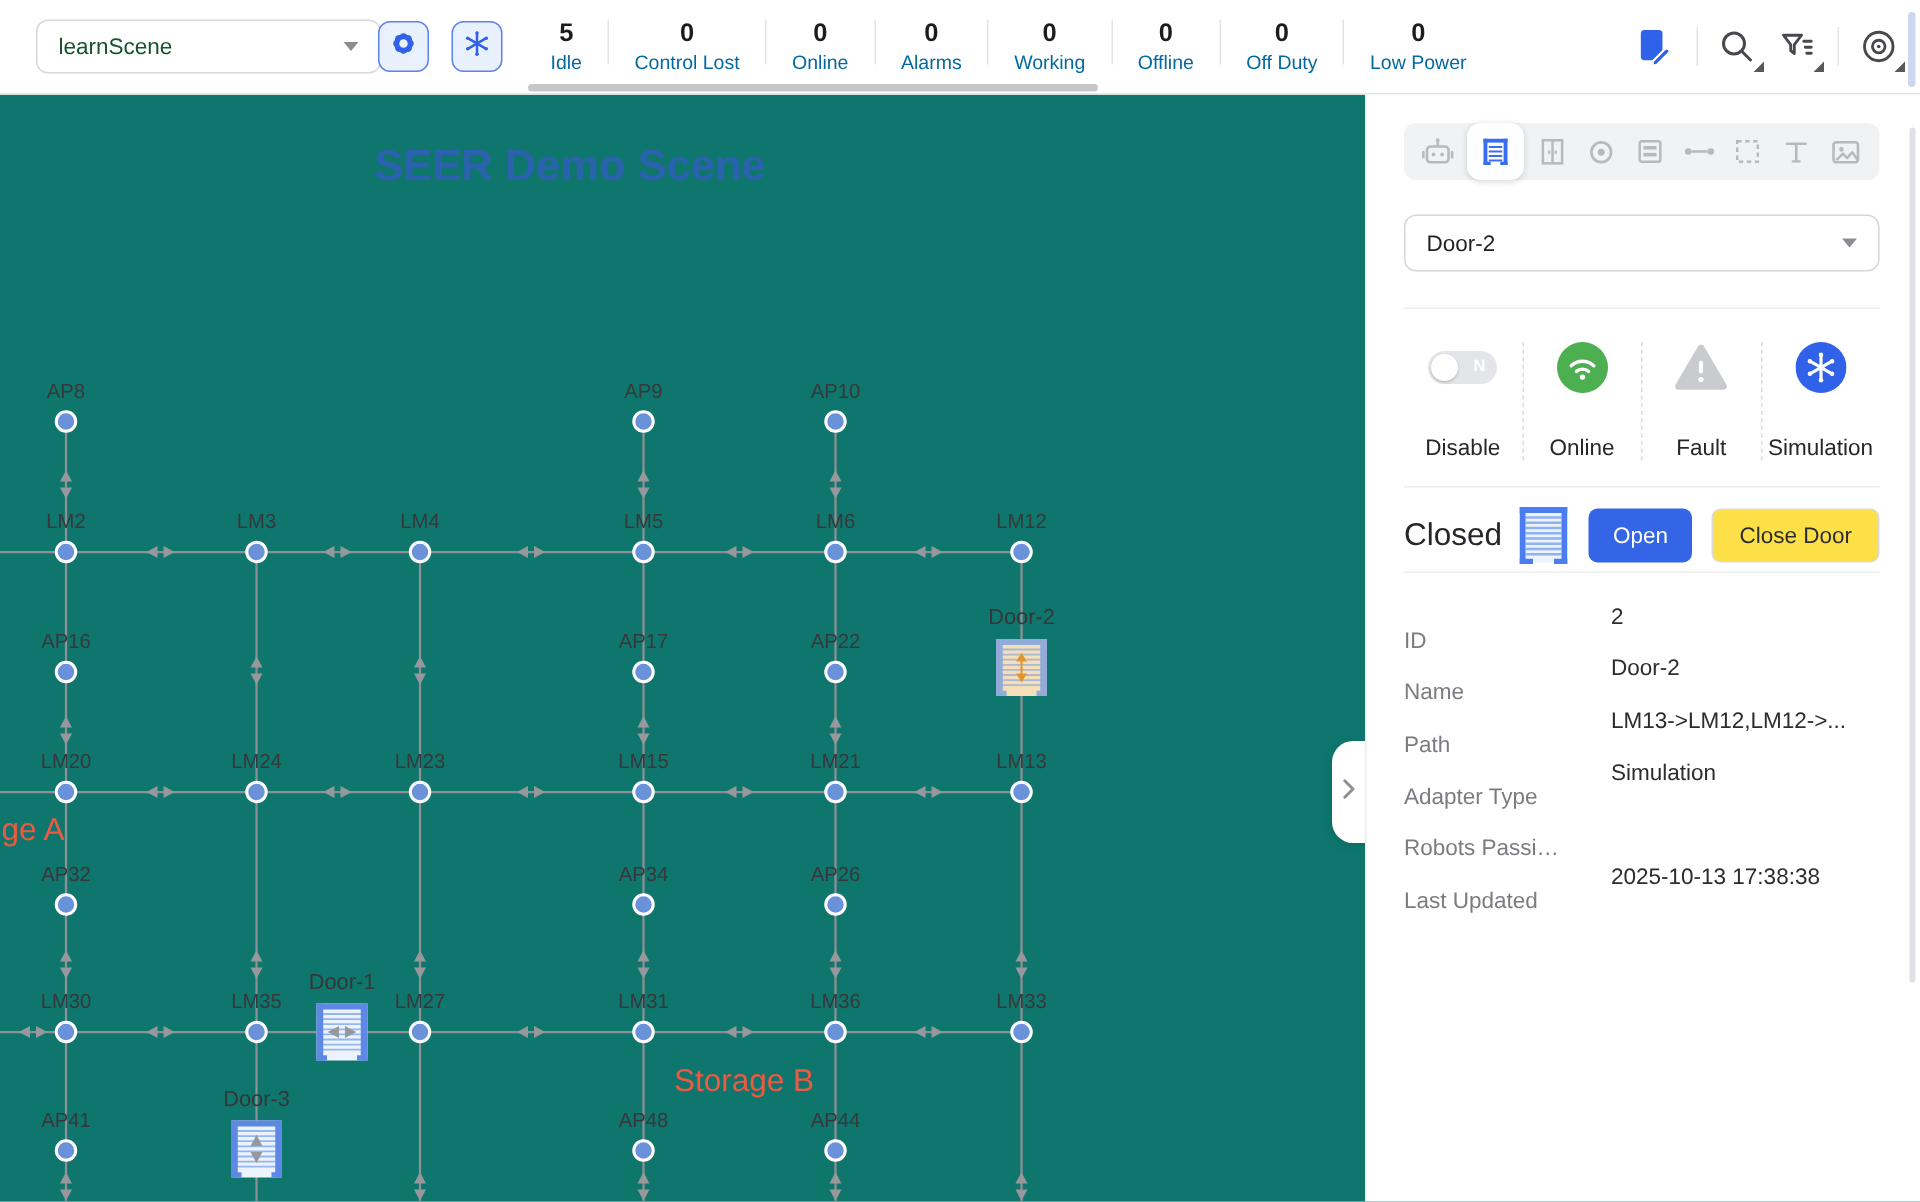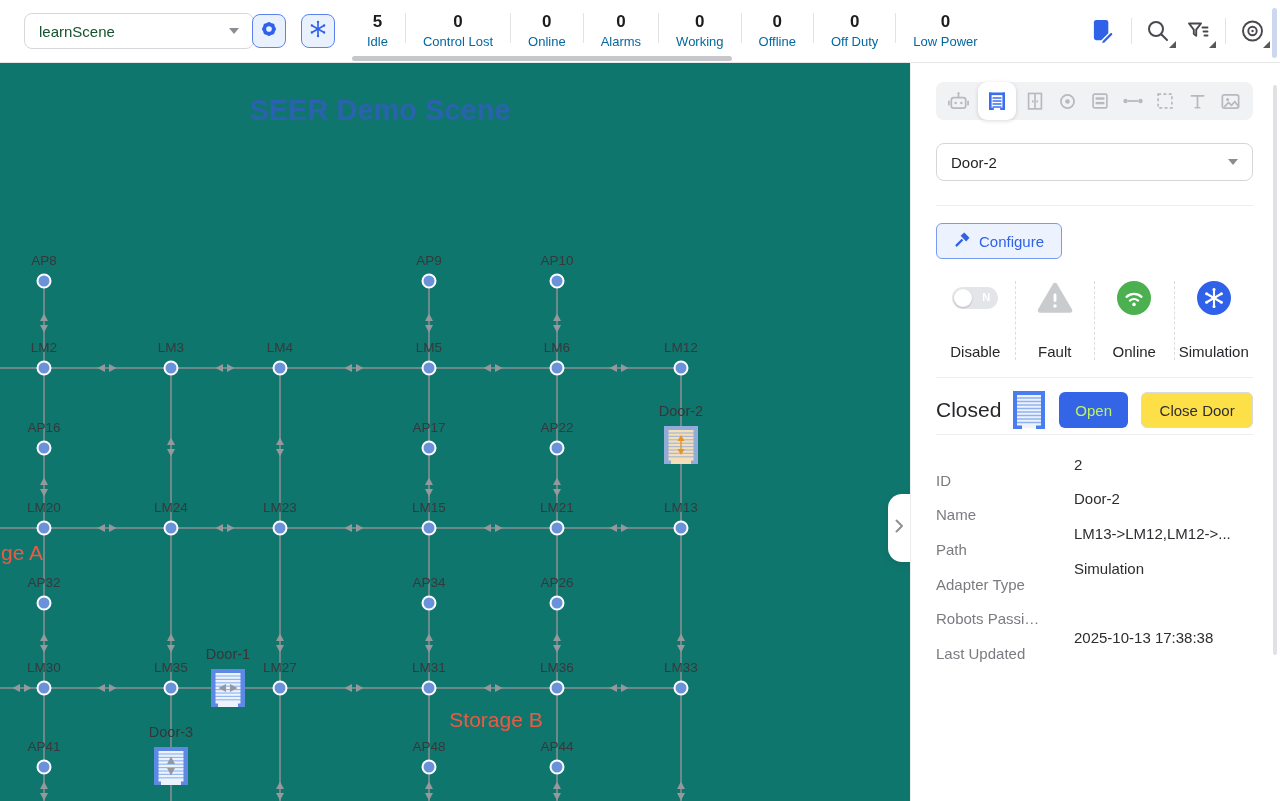--- a/index.html
+++ b/index.html
@@ -61,21 +61,21 @@
   .status-label{font-size:15px;color:#26272a;white-space:nowrap;}
   .toggle{width:46px;height:22px;background:#e3e5e9;border-radius:11px;position:relative;cursor:pointer;}
   .toggle .knob{position:absolute;left:2px;top:2px;width:18px;height:18px;border-radius:50%;
     background:#fff;box-shadow:0 1px 2px rgba(0,0,0,.2);}
   .toggle .tg-n{position:absolute;right:8px;top:4px;font-size:11px;font-weight:bold;color:#fff;}
   .closed-row{margin-top:12px;height:40px;display:flex;align-items:center;}
   .state-label{font-size:21px;color:#26272a;width:77px;flex-shrink:0;}
   .door-mini{margin-right:14px;display:flex;align-items:center;}
   .btn{height:36px;box-sizing:border-box;border-radius:6px;font-size:15px;display:flex;
     align-items:center;justify-content:center;cursor:pointer;font-family:inherit;}
-  .btn-primary{width:70px;background:#3465e6;color:#bef264;border:none;}
+  .btn-primary{width:70px;background:#3465e6;color:#ffffff;border:none;}
   .btn-plain{width:113px;margin-left:13px;background:#fde047;color:#2c2d30;border:1px solid #d8dade;}
   .props{margin-top:12px;}
   .prop{display:flex;align-items:center;height:34.6px;font-size:15px;}
   .prop-label{width:138px;flex-shrink:0;color:#7a7c81;white-space:nowrap;overflow:hidden;margin-top:32px;}
   .prop-value{color:#2c2d30;white-space:nowrap;}
   
   .vthumb{position:absolute;left:1272px;top:8px;width:5px;height:50px;border-radius:3px;background:#cdd8ee;z-index:9;}
   .vtrack{position:absolute;left:1273px;top:85px;width:4px;height:570px;border-radius:2px;background:#e0e1e4;z-index:9;}
 </style>
 </head>
@@ -545,60 +545,51 @@
       </div>
     </div>
 
   <div class="obj-select">
     <span>Door-2</span>
     <span class="caret-down"></span>
   </div>
 
   <div class="pdivider d1"></div>
 
-  <button class="configure">
-    <span>
-      <svg width="17" height="17" viewBox="0 0 24 24" fill="#2f62e8">
-          <path d="M2.6 19.1l8.2-8.2 2.3 2.3-8.2 8.2a1.63 1.63 0 1 1-2.3-2.3z"></path>
-          <path d="M9.3 6.8l5.2-4.6 7.3 7.3-4.6 5.2z"></path>
-        </svg>
-    </span>
-    <span>Configure</span>
-  </button>
 
   <div class="statuses" id="statuses">
       <div class="status-col">
         <div class="status-icon">
           <div class="toggle">
             <div class="knob"></div>
             <span class="tg-n">N</span>
           </div>
         </div>
         <span class="status-label">Disable</span>
-      </div>
-      <div class="status-col">
-        <div class="status-icon">
-          <svg width="36" height="34" viewBox="0 0 36 34">
-            <path d="M18 4 L33 29.5 H3 Z" fill="#c9cbce" stroke="#c9cbce" stroke-width="4.5" stroke-linejoin="round"></path>
-            <rect x="16.6" y="12.5" width="2.8" height="8.5" rx="1.4" fill="#fff"></rect>
-            <circle cx="18" cy="25" r="1.7" fill="#fff"></circle>
-          </svg>
-        </div>
-        <span class="status-label">Fault</span>
       </div>
       <div class="status-col">
         <div class="status-icon">
           <svg width="34" height="34" viewBox="0 0 34 34">
             <circle cx="17" cy="17" r="17" fill="#4caf50"></circle>
             <path d="M9.5 15.8a11 11 0 0 1 15 0" stroke="#fff" stroke-width="2.3" fill="none" stroke-linecap="round"></path>
             <path d="M12.9 19.6a6.3 6.3 0 0 1 8.2 0" stroke="#fff" stroke-width="2.3" fill="none" stroke-linecap="round"></path>
             <circle cx="17" cy="23.4" r="1.8" fill="#fff"></circle>
           </svg>
         </div>
         <span class="status-label">Online</span>
+      </div>
+      <div class="status-col">
+        <div class="status-icon">
+          <svg width="36" height="34" viewBox="0 0 36 34">
+            <path d="M18 4 L33 29.5 H3 Z" fill="#c9cbce" stroke="#c9cbce" stroke-width="4.5" stroke-linejoin="round"></path>
+            <rect x="16.6" y="12.5" width="2.8" height="8.5" rx="1.4" fill="#fff"></rect>
+            <circle cx="18" cy="25" r="1.7" fill="#fff"></circle>
+          </svg>
+        </div>
+        <span class="status-label">Fault</span>
       </div>
       <div class="status-col">
         <div class="status-icon">
           <svg width="34" height="34" viewBox="0 0 34 34">
             <circle cx="17" cy="17" r="17" fill="#2f62e8"></circle>
             <g stroke="#fff" stroke-width="2.1" stroke-linecap="round">
               <path d="M17 8.5v17"></path>
               <path d="M17 8.5v17" transform="rotate(60 17 17)"></path>
               <path d="M17 8.5v17" transform="rotate(120 17 17)"></path>
             </g>

